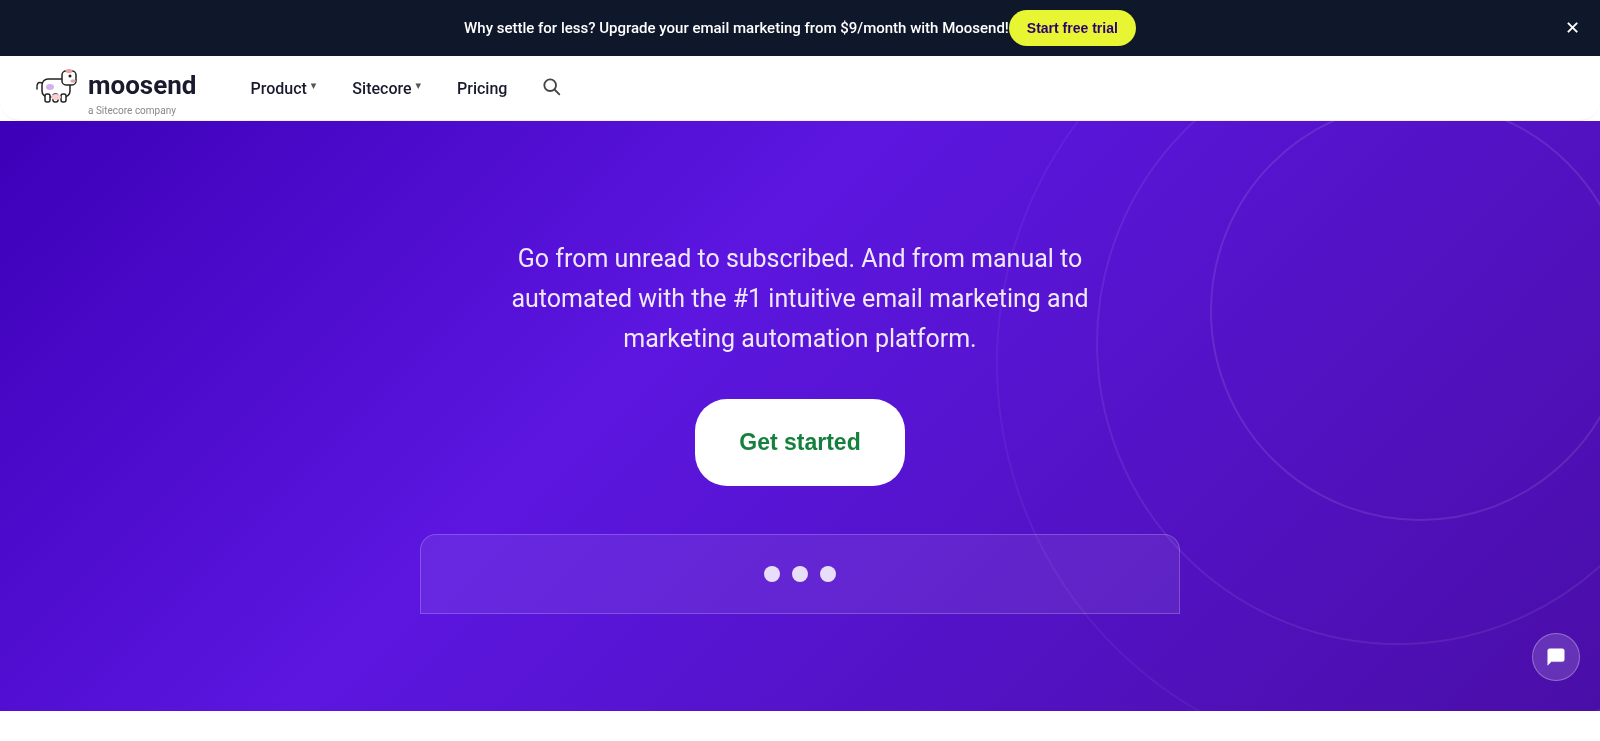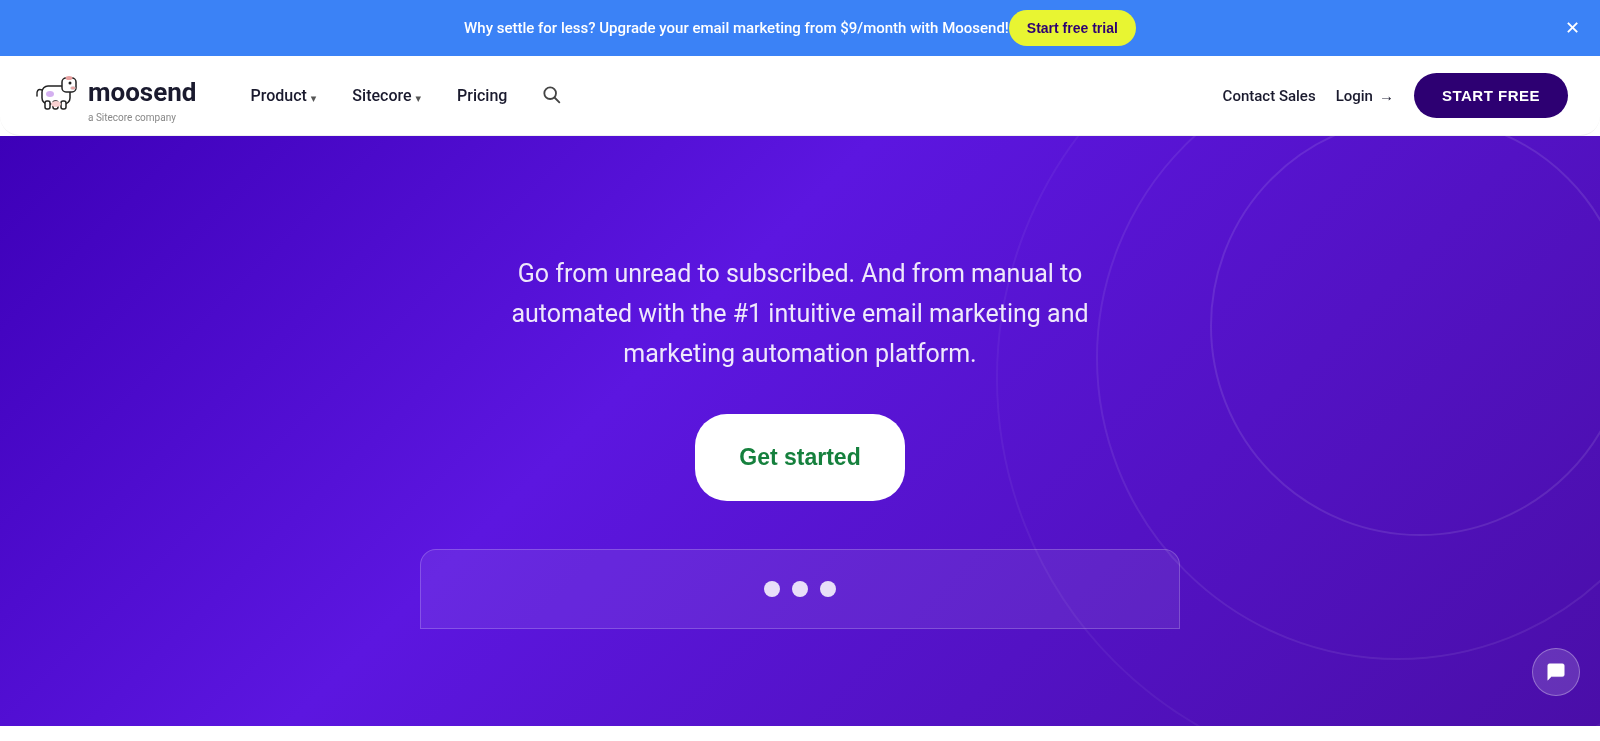--- a/index.html
+++ b/index.html
@@ -1,20 +1,20 @@
 <!DOCTYPE html>
 <html><head>
   <meta charset="utf-8">
   <style>
     * { margin: 0; padding: 0; box-sizing: border-box; }
     body { font-family: -apple-system, BlinkMacSystemFont, 'Segoe UI', Roboto, sans-serif; overflow-x: hidden; }
 
     
     #announcement-bar {
-      background-color: #3b82f6;
+      background-color: #0f172a;
       color: #fff;
       display: flex;
       align-items: center;
       justify-content: center;
       padding: 10px 20px;
       font-size: 15px;
       position: relative;
       min-height: 50px;
     }
     #announcement-bar .bar-text {
@@ -43,21 +43,21 @@
       cursor: pointer;
       line-height: 1;
     }
 
     
     #navbar {
       background: #fff;
       display: flex;
       align-items: center;
       padding: 0 32px;
-      height: 80px;
+      height: 65px;
       border-bottom: 1px solid #f0f0f0;
       border-radius: 20px;
     }
     #logo-area {
       display: flex;
       flex-direction: column;
       align-items: flex-start;
       margin-right: 40px;
       text-decoration: none;
       color: inherit;
@@ -83,21 +83,21 @@
       margin-left: 56px;
     }
     #nav-links {
       display: flex;
       align-items: center;
       gap: 8px;
       flex: 1;
     }
     .nav-item {
       display: flex;
-      align-items: flex-end;
+      align-items: flex-start;
       gap: 4px;
       padding: 8px 14px;
       font-size: 16px;
       color: #1a1a2e;
       cursor: pointer;
       font-weight: 500;
       border-radius: 6px;
       transition: background 0.2s;
     }
     .chevron { font-size: 11px; color: #555; }
@@ -316,28 +316,20 @@
       <span>Pricing</span>
     </div>
     <div class="search-icon">
       <svg width="20" height="20" viewBox="0 0 24 24" fill="none" stroke="#444" stroke-width="2.2" stroke-linecap="round" stroke-linejoin="round">
         <circle cx="11" cy="11" r="7"></circle>
         <line x1="16.5" y1="16.5" x2="22" y2="22"></line>
       </svg>
     </div>
   </div>
 
-  <div id="nav-right">
-    <span class="contact-sales">Contact Sales</span>
-    <div class="login-btn">
-      <span>Login</span>
-      <span>→</span>
-    </div>
-    <button class="start-free-btn">START FREE</button>
-  </div>
 </nav>
 
 <section id="hero">
   <div class="hero-deco-inner"></div>
   <p id="hero-subtitle">Go from unread to subscribed. And from manual to automated with the #1 intuitive email marketing and marketing automation platform.</p>
   <button id="get-started-btn">Get started</button>
 
   <div id="hero-dots">
     <div class="preview-card">
       <div class="dot"></div>

